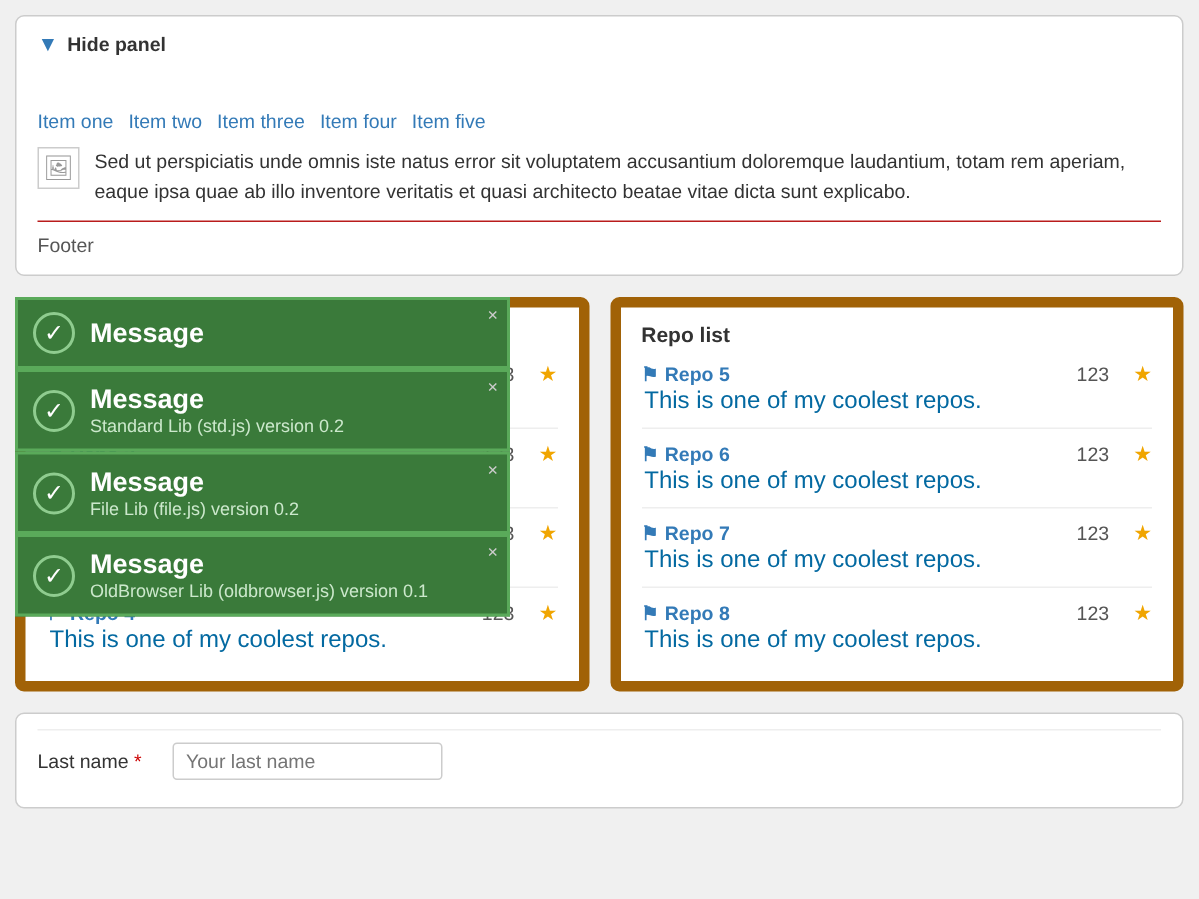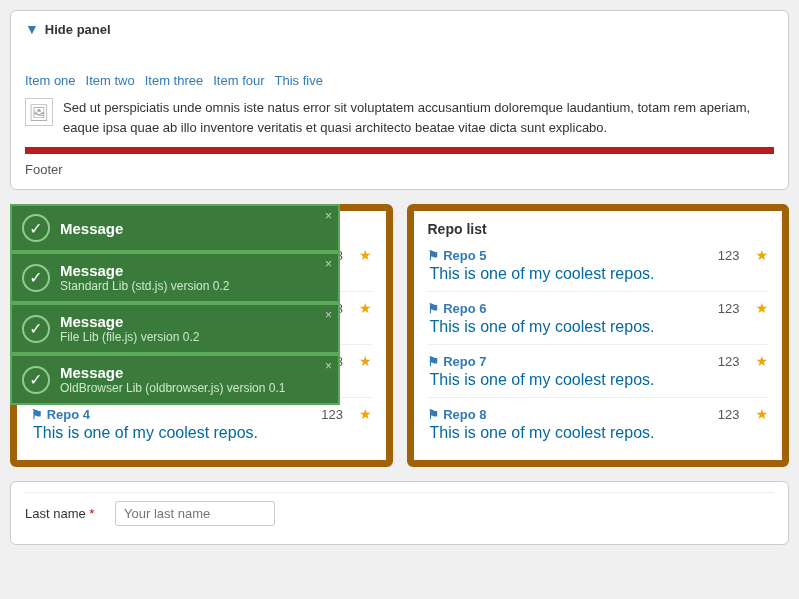--- a/index.html
+++ b/index.html
@@ -59,21 +59,21 @@
       justify-content: center;
       color: #999;
       font-size: 16px;
     }
     .panel-text {
       font-size: 13px;
       line-height: 1.5;
       color: #333;
     }
     .panel-footer {
-      border-top: 7px solid #b91c1c;
+      border-top: 1px solid #b91c1c;
       padding-top: 8px;
       color: #555;
       font-size: 13px;
     }
 
     
     .repo-section {
       display: flex;
       gap: 14px;
       margin-bottom: 14px;
@@ -160,21 +160,21 @@
       display: flex;
       align-items: center;
       justify-content: center;
       flex-shrink: 0;
       font-size: 16px;
       color: #fff;
     }
     .toast-body { flex: 1; }
     .toast-title {
       font-weight: bold;
-      font-size: 15px;
+      font-size: 18px;
     }
     .toast-message {
       font-size: 12px;
       color: #cce8cc;
     }
     .toast-close {
       position: absolute;
       top: 4px;
       right: 6px;
       cursor: pointer;
@@ -201,21 +201,21 @@
       color: #333;
       min-width: 80px;
     }
     .form-label .required { color: #c00; }
     .form-input {
       border: 1px solid #ccc;
       border-radius: 3px;
       padding: 4px 8px;
       font-size: 13px;
       color: #999;
-      width: 160px;
+      width: 180px;
     }
     .form-separator {
       border: none;
       border-top: 1px solid #eee;
       margin-bottom: 8px;
     }
   </style>
 </head>
 <body>
 
@@ -223,21 +223,21 @@
   <div class="panel-header">
     <span class="panel-toggle-icon">▼</span>
     <span>Hide panel</span>
   </div>
   <div class="panel-nav">
 
   <a href="#">Item one</a>
       <a href="#">Item two</a>
       <a href="#">Item three</a>
       <a href="#">Item four</a>
-      <a href="#">This five</a>
+      <a href="#">Item five</a>
     </div>
   <div class="panel-content">
     <div class="panel-image-icon">
       <span>🖼</span>
     </div>
     <div class="panel-text">Sed ut perspiciatis unde omnis iste natus error sit voluptatem accusantium doloremque laudantium, totam rem aperiam, eaque ipsa quae ab illo inventore veritatis et quasi architecto beatae vitae dicta sunt explicabo.</div>
   </div>
   <div class="panel-footer">Footer</div>
 </div>
 

